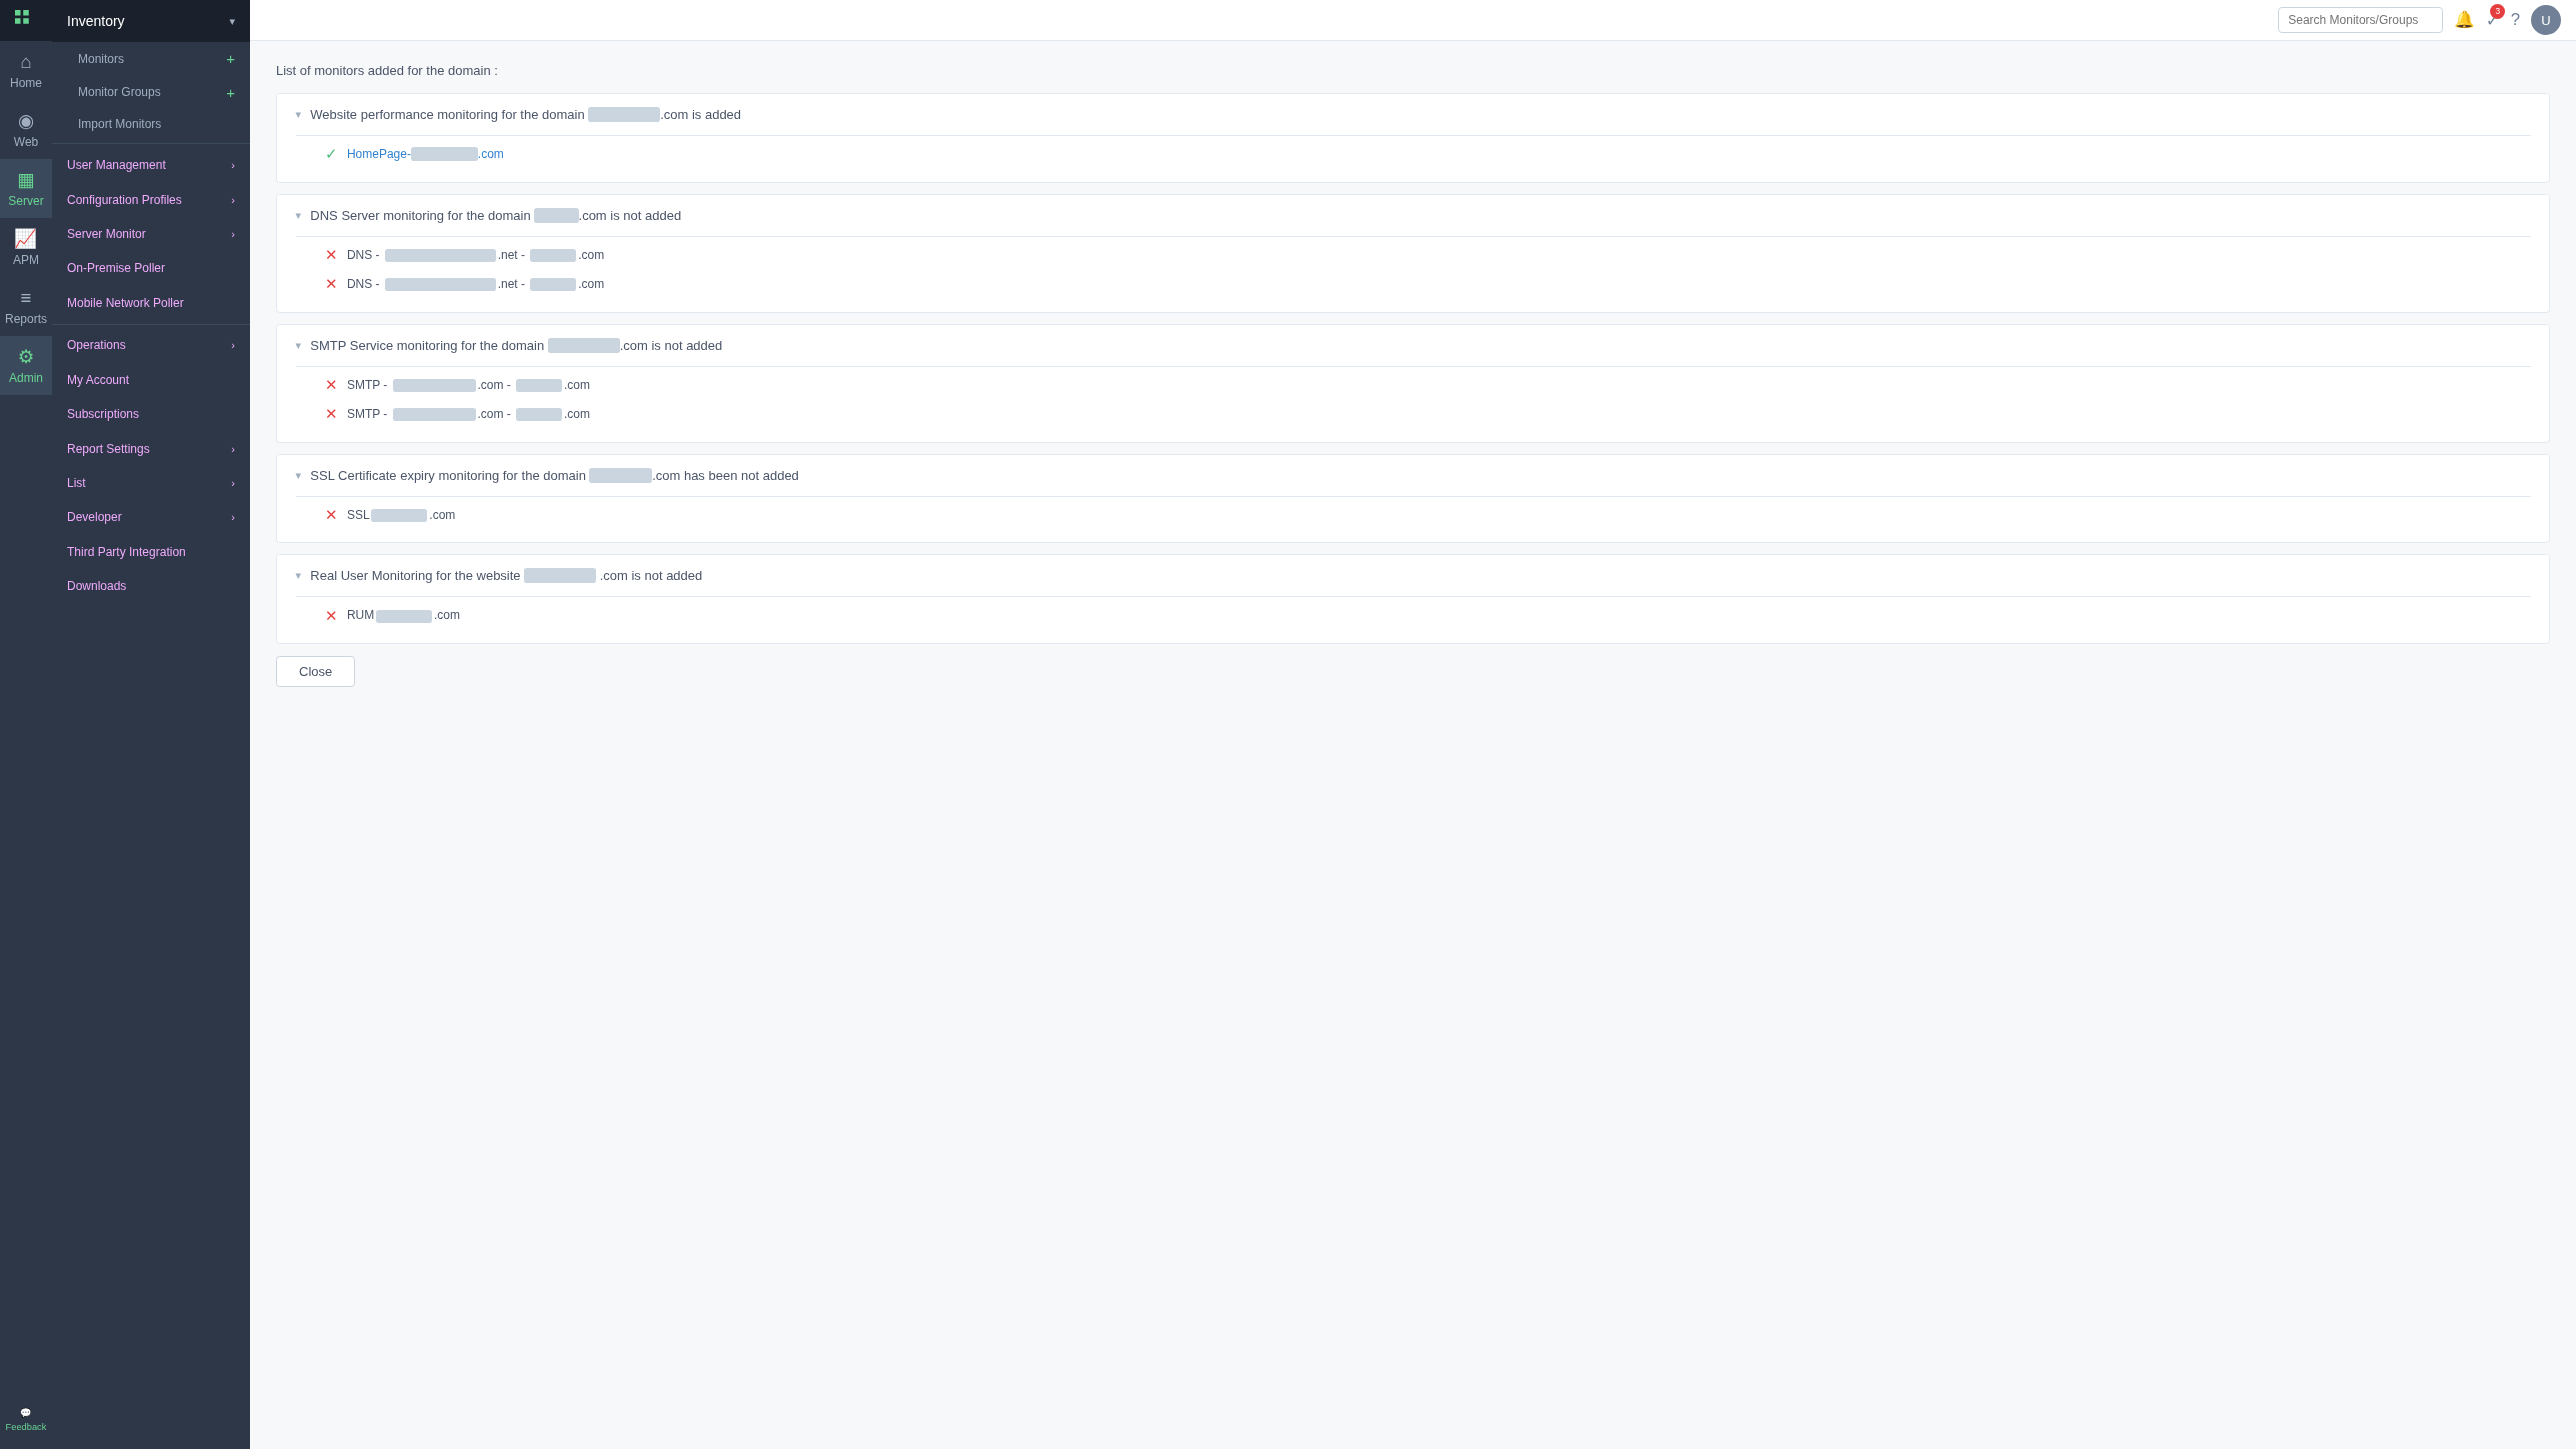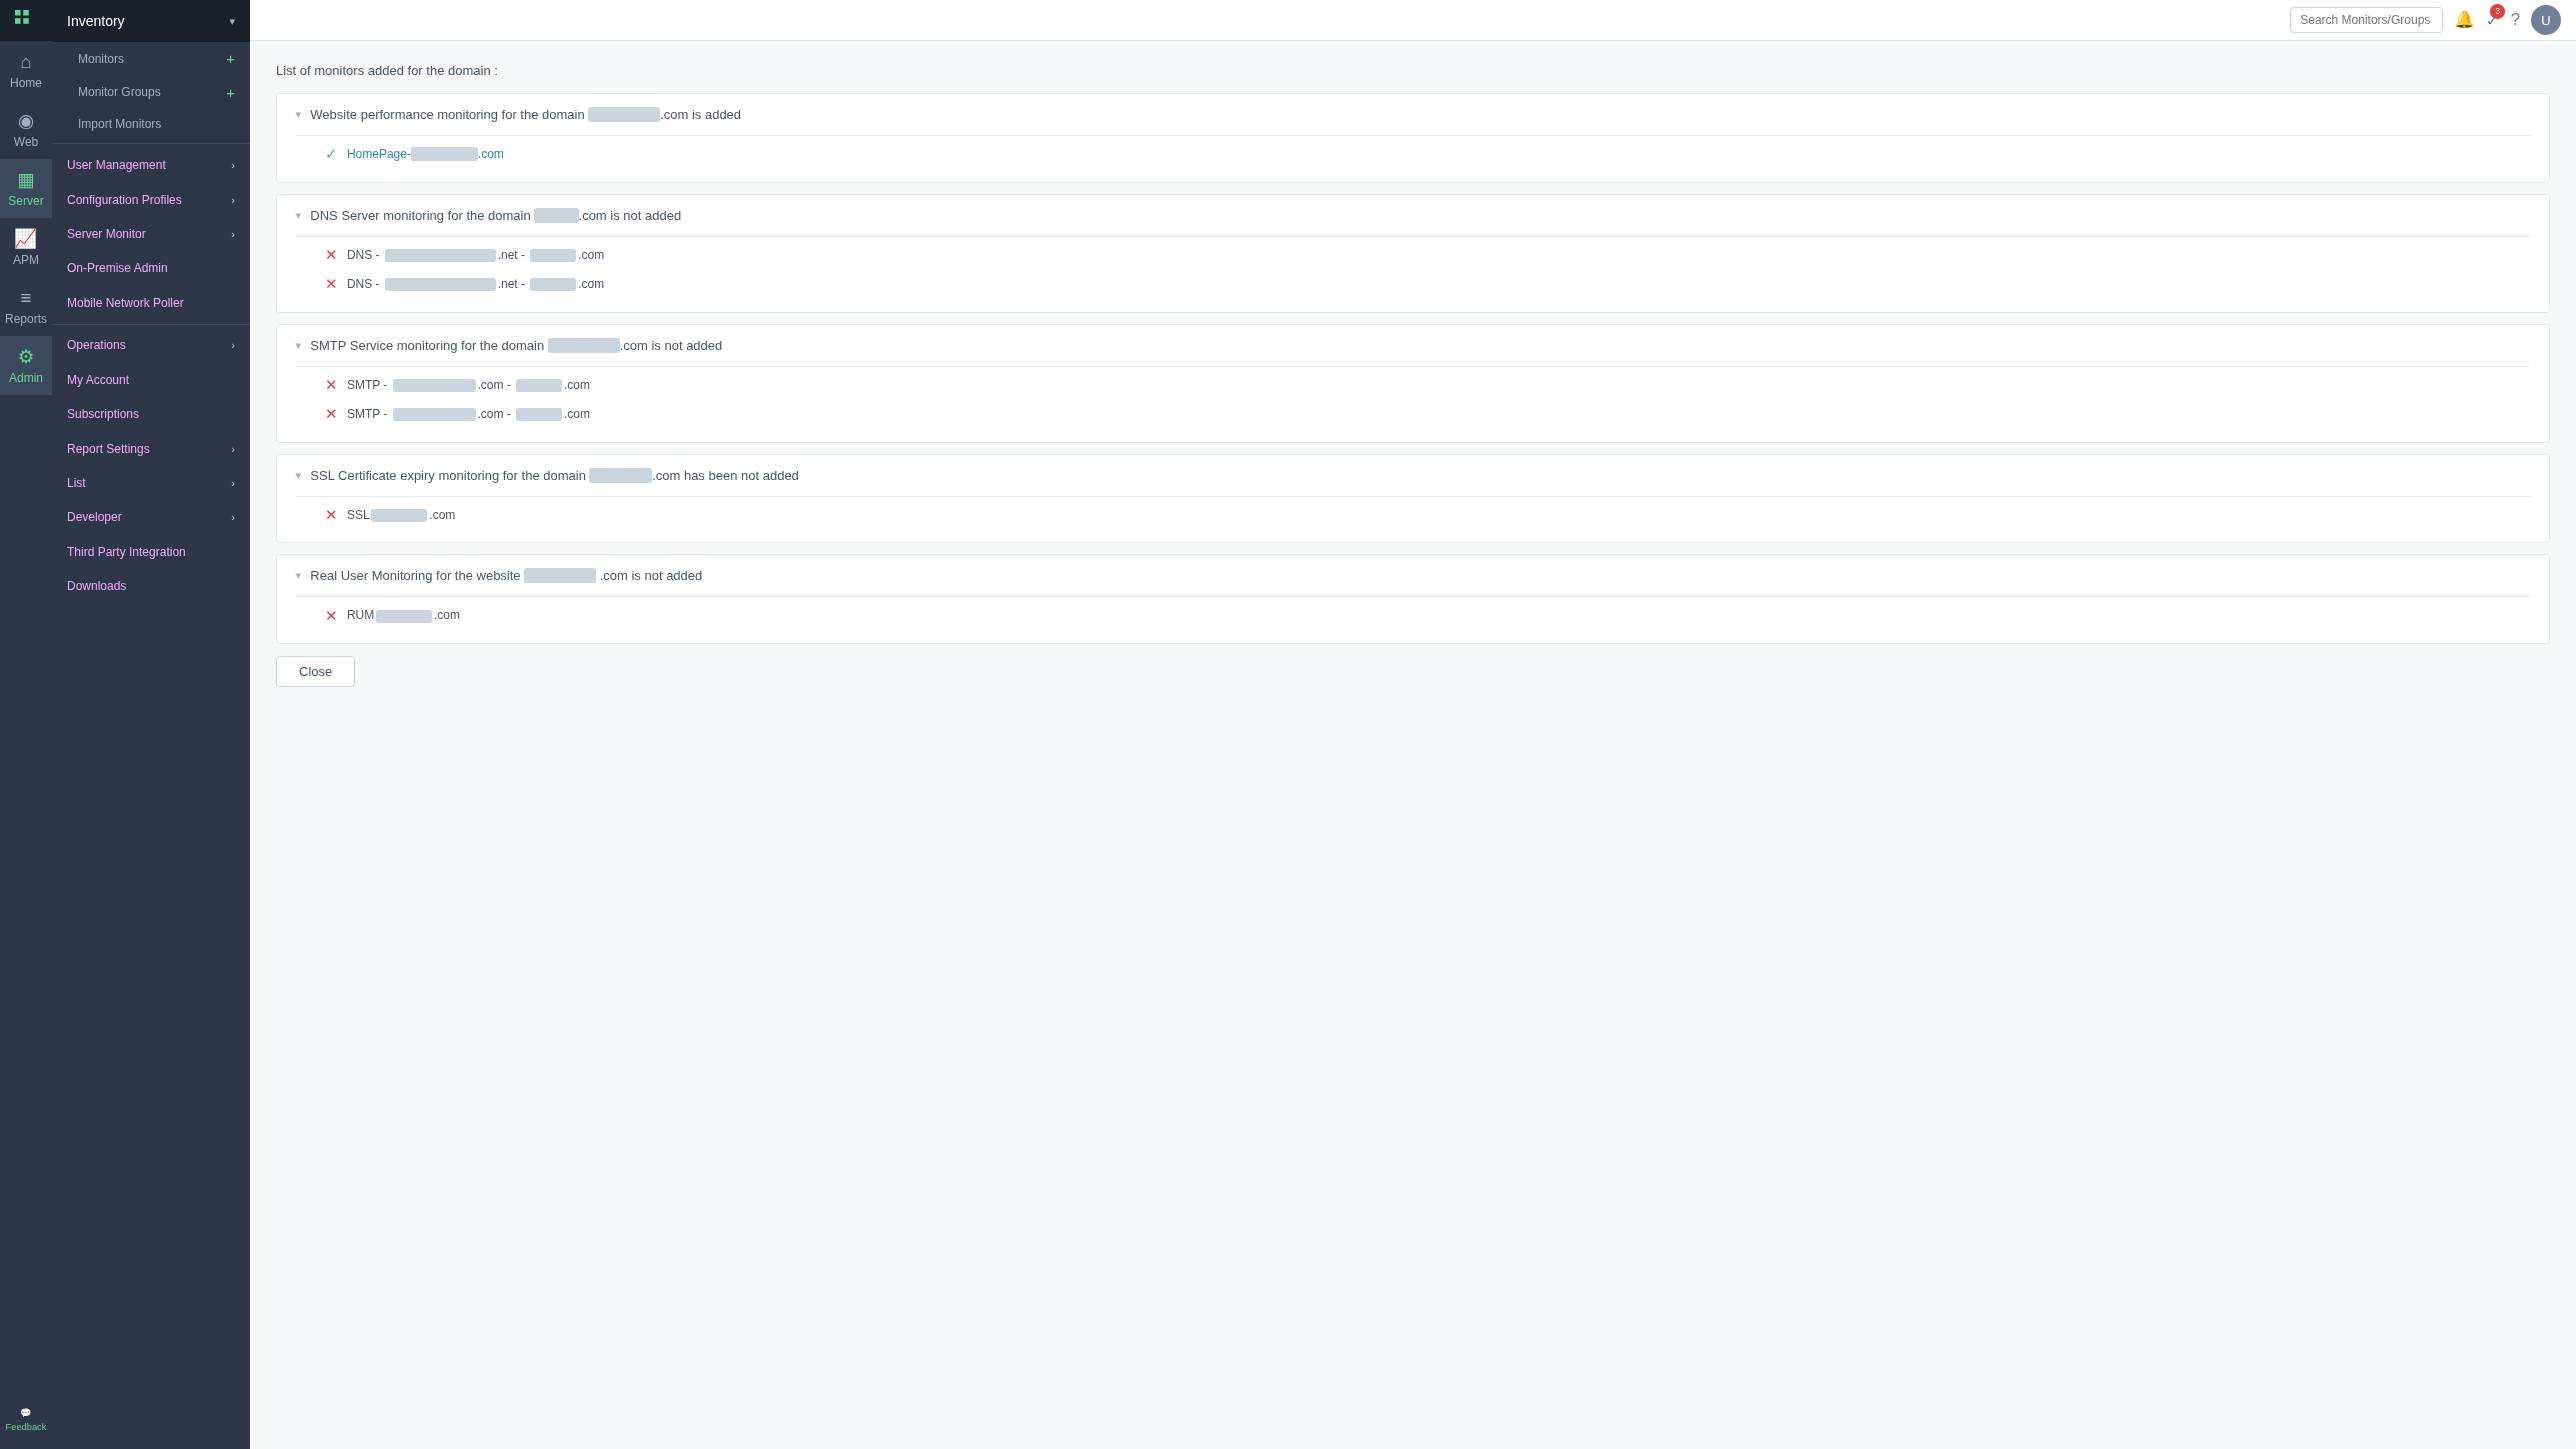--- a/index.html
+++ b/index.html
@@ -115,21 +115,21 @@
       justify-content: flex-end;
       padding: 0 15px;
       gap: 11px;
       flex-shrink: 0;
     }
     .topbar-search {
       border: 0.9px solid #cbd5e0;
       border-radius: 3.7px;
       padding: 4.6px 9.3px;
       font-size: 12px;
-      width: 153px;
+      width: 165px;
       color: #718096;
       outline: none;
     }
     .topbar-icon {
       color: #718096;
       font-size: 16.7px;
       cursor: pointer;
       position: relative;
     }
     .topbar-badge {
@@ -336,21 +336,21 @@
   </div>
   <div class="sidebar-menu-item">
     <span>Configuration Profiles</span>
     <span class="arrow">›</span>
   </div>
   <div class="sidebar-menu-item">
     <span>Server Monitor</span>
     <span class="arrow">›</span>
   </div>
   <div class="sidebar-menu-item">
-    <span>On-Premise Admin</span>
+    <span>On-Premise Poller</span>
   </div>
   <div class="sidebar-menu-item">
     <span>Mobile Network Poller</span>
   </div>
   <div class="sidebar-divider"></div>
   <div class="sidebar-menu-item">
     <span>Operations</span>
     <span class="arrow">›</span>
   </div>
   <div class="sidebar-menu-item">

